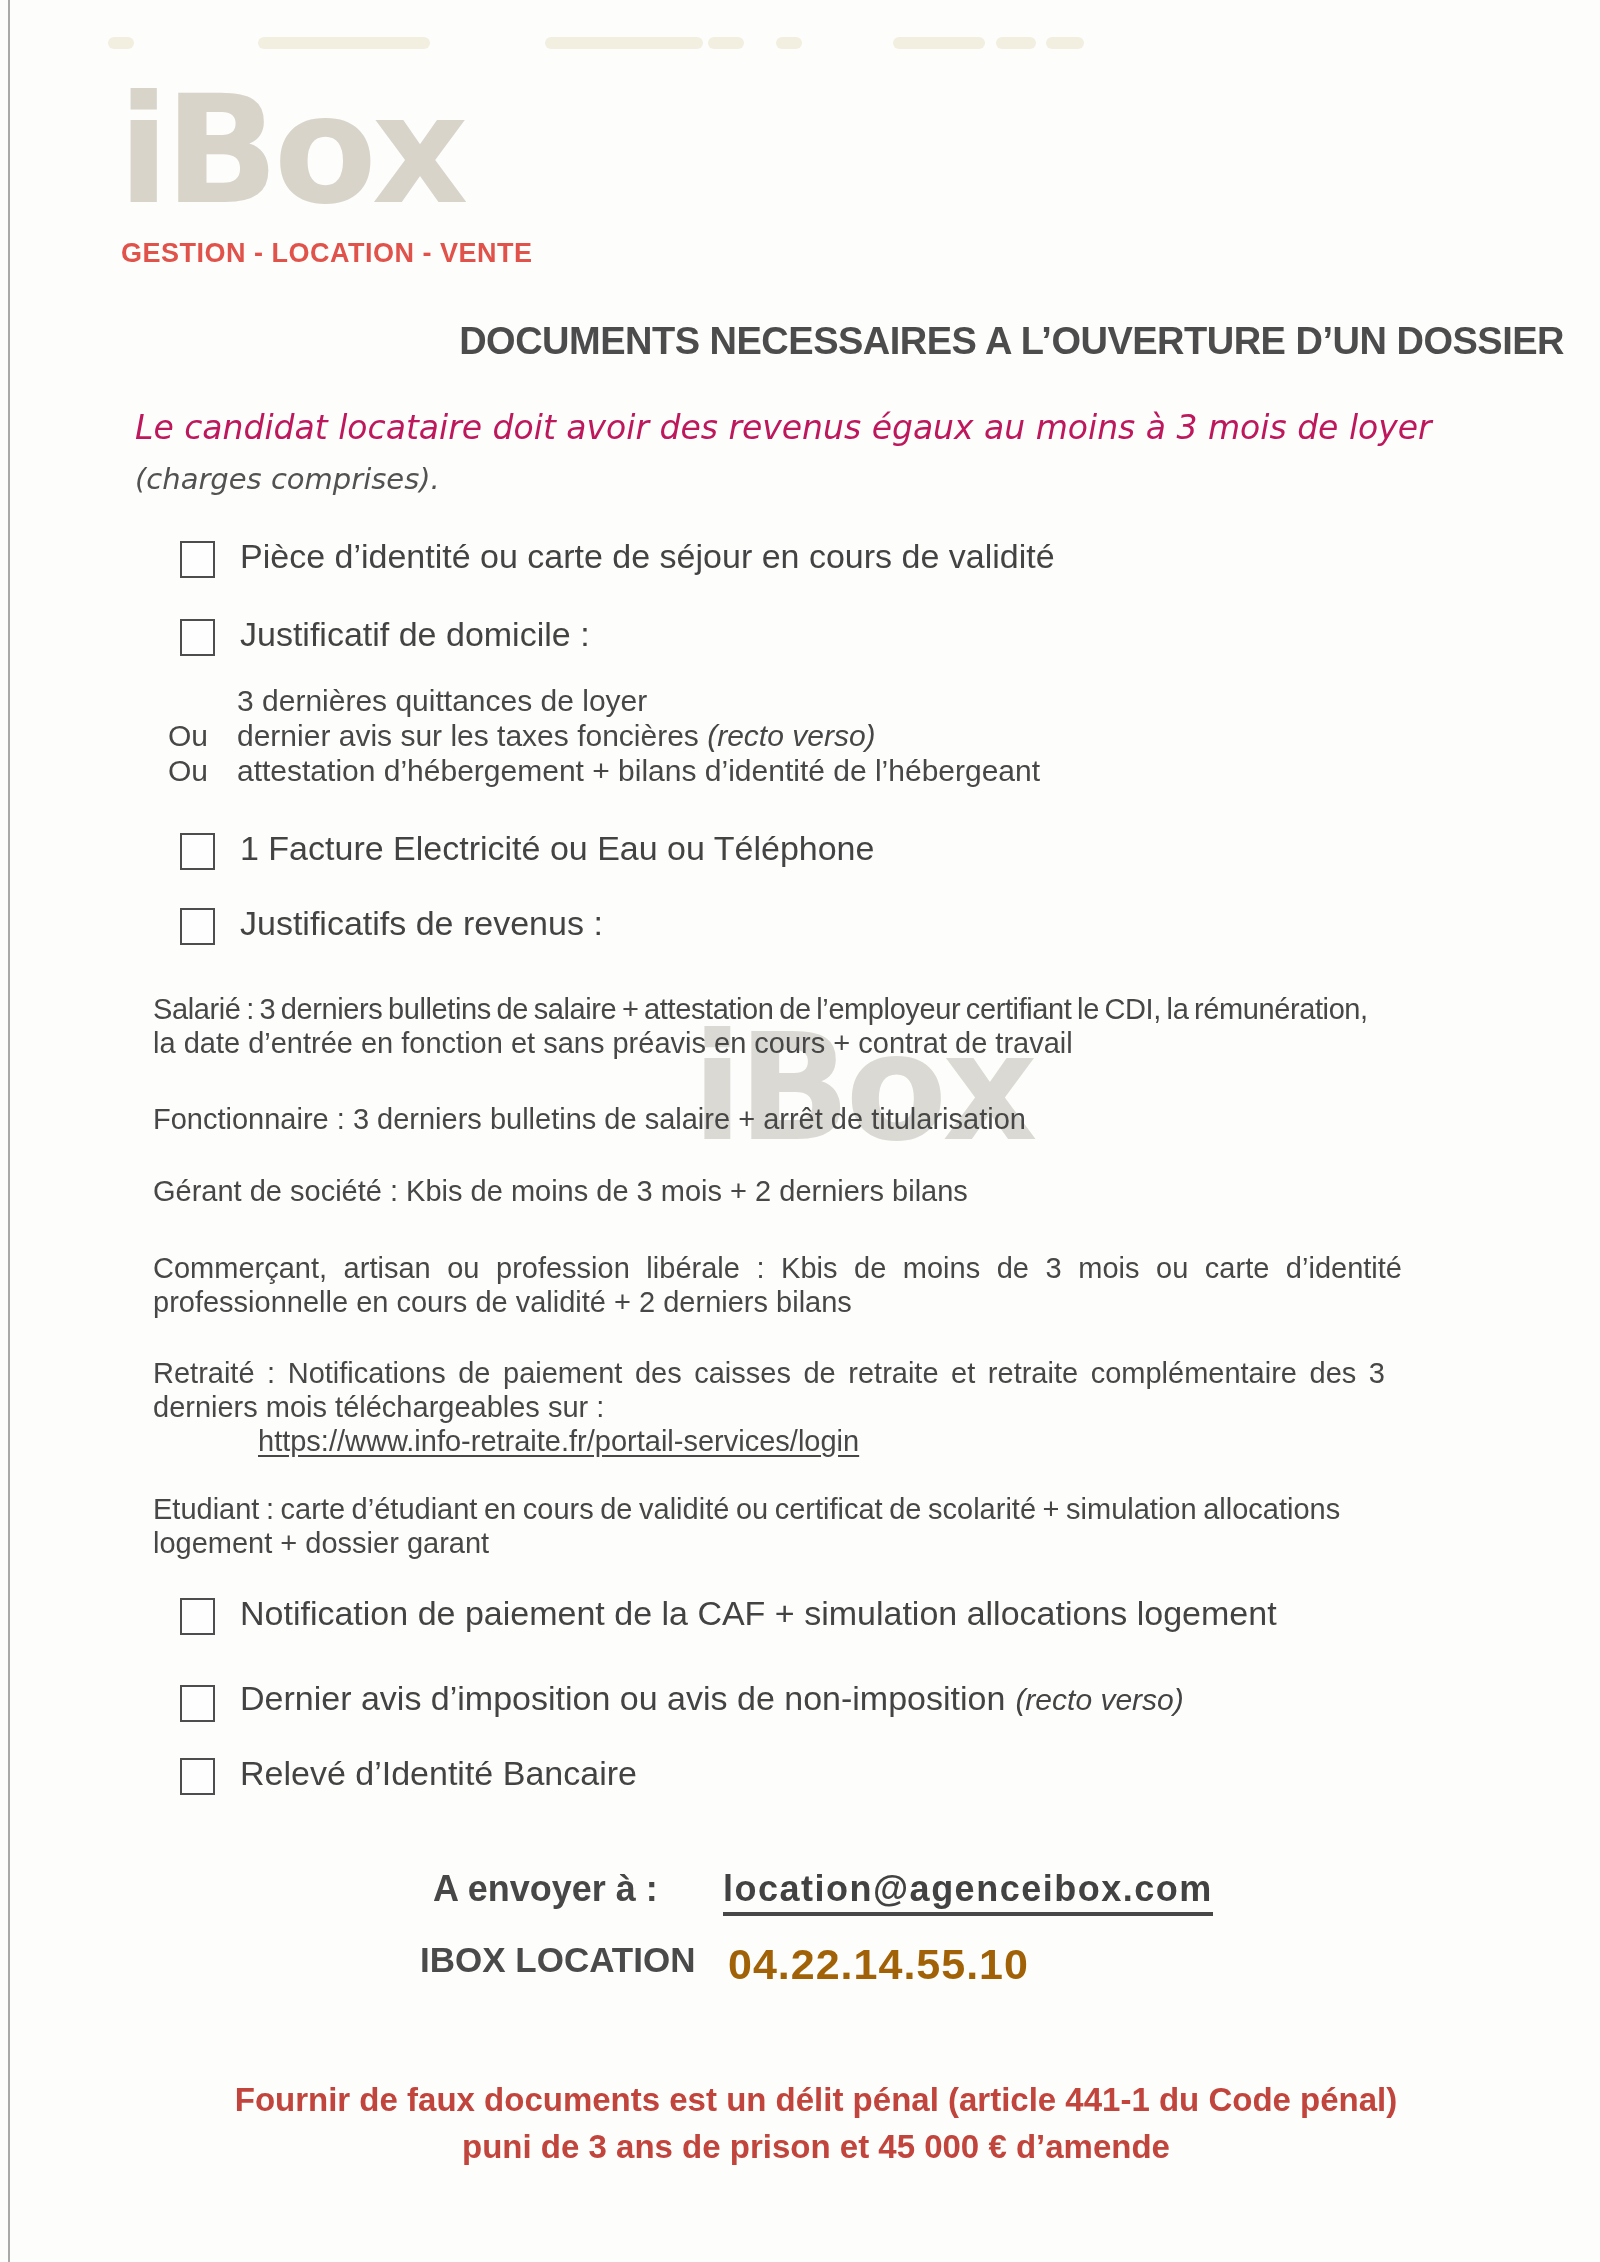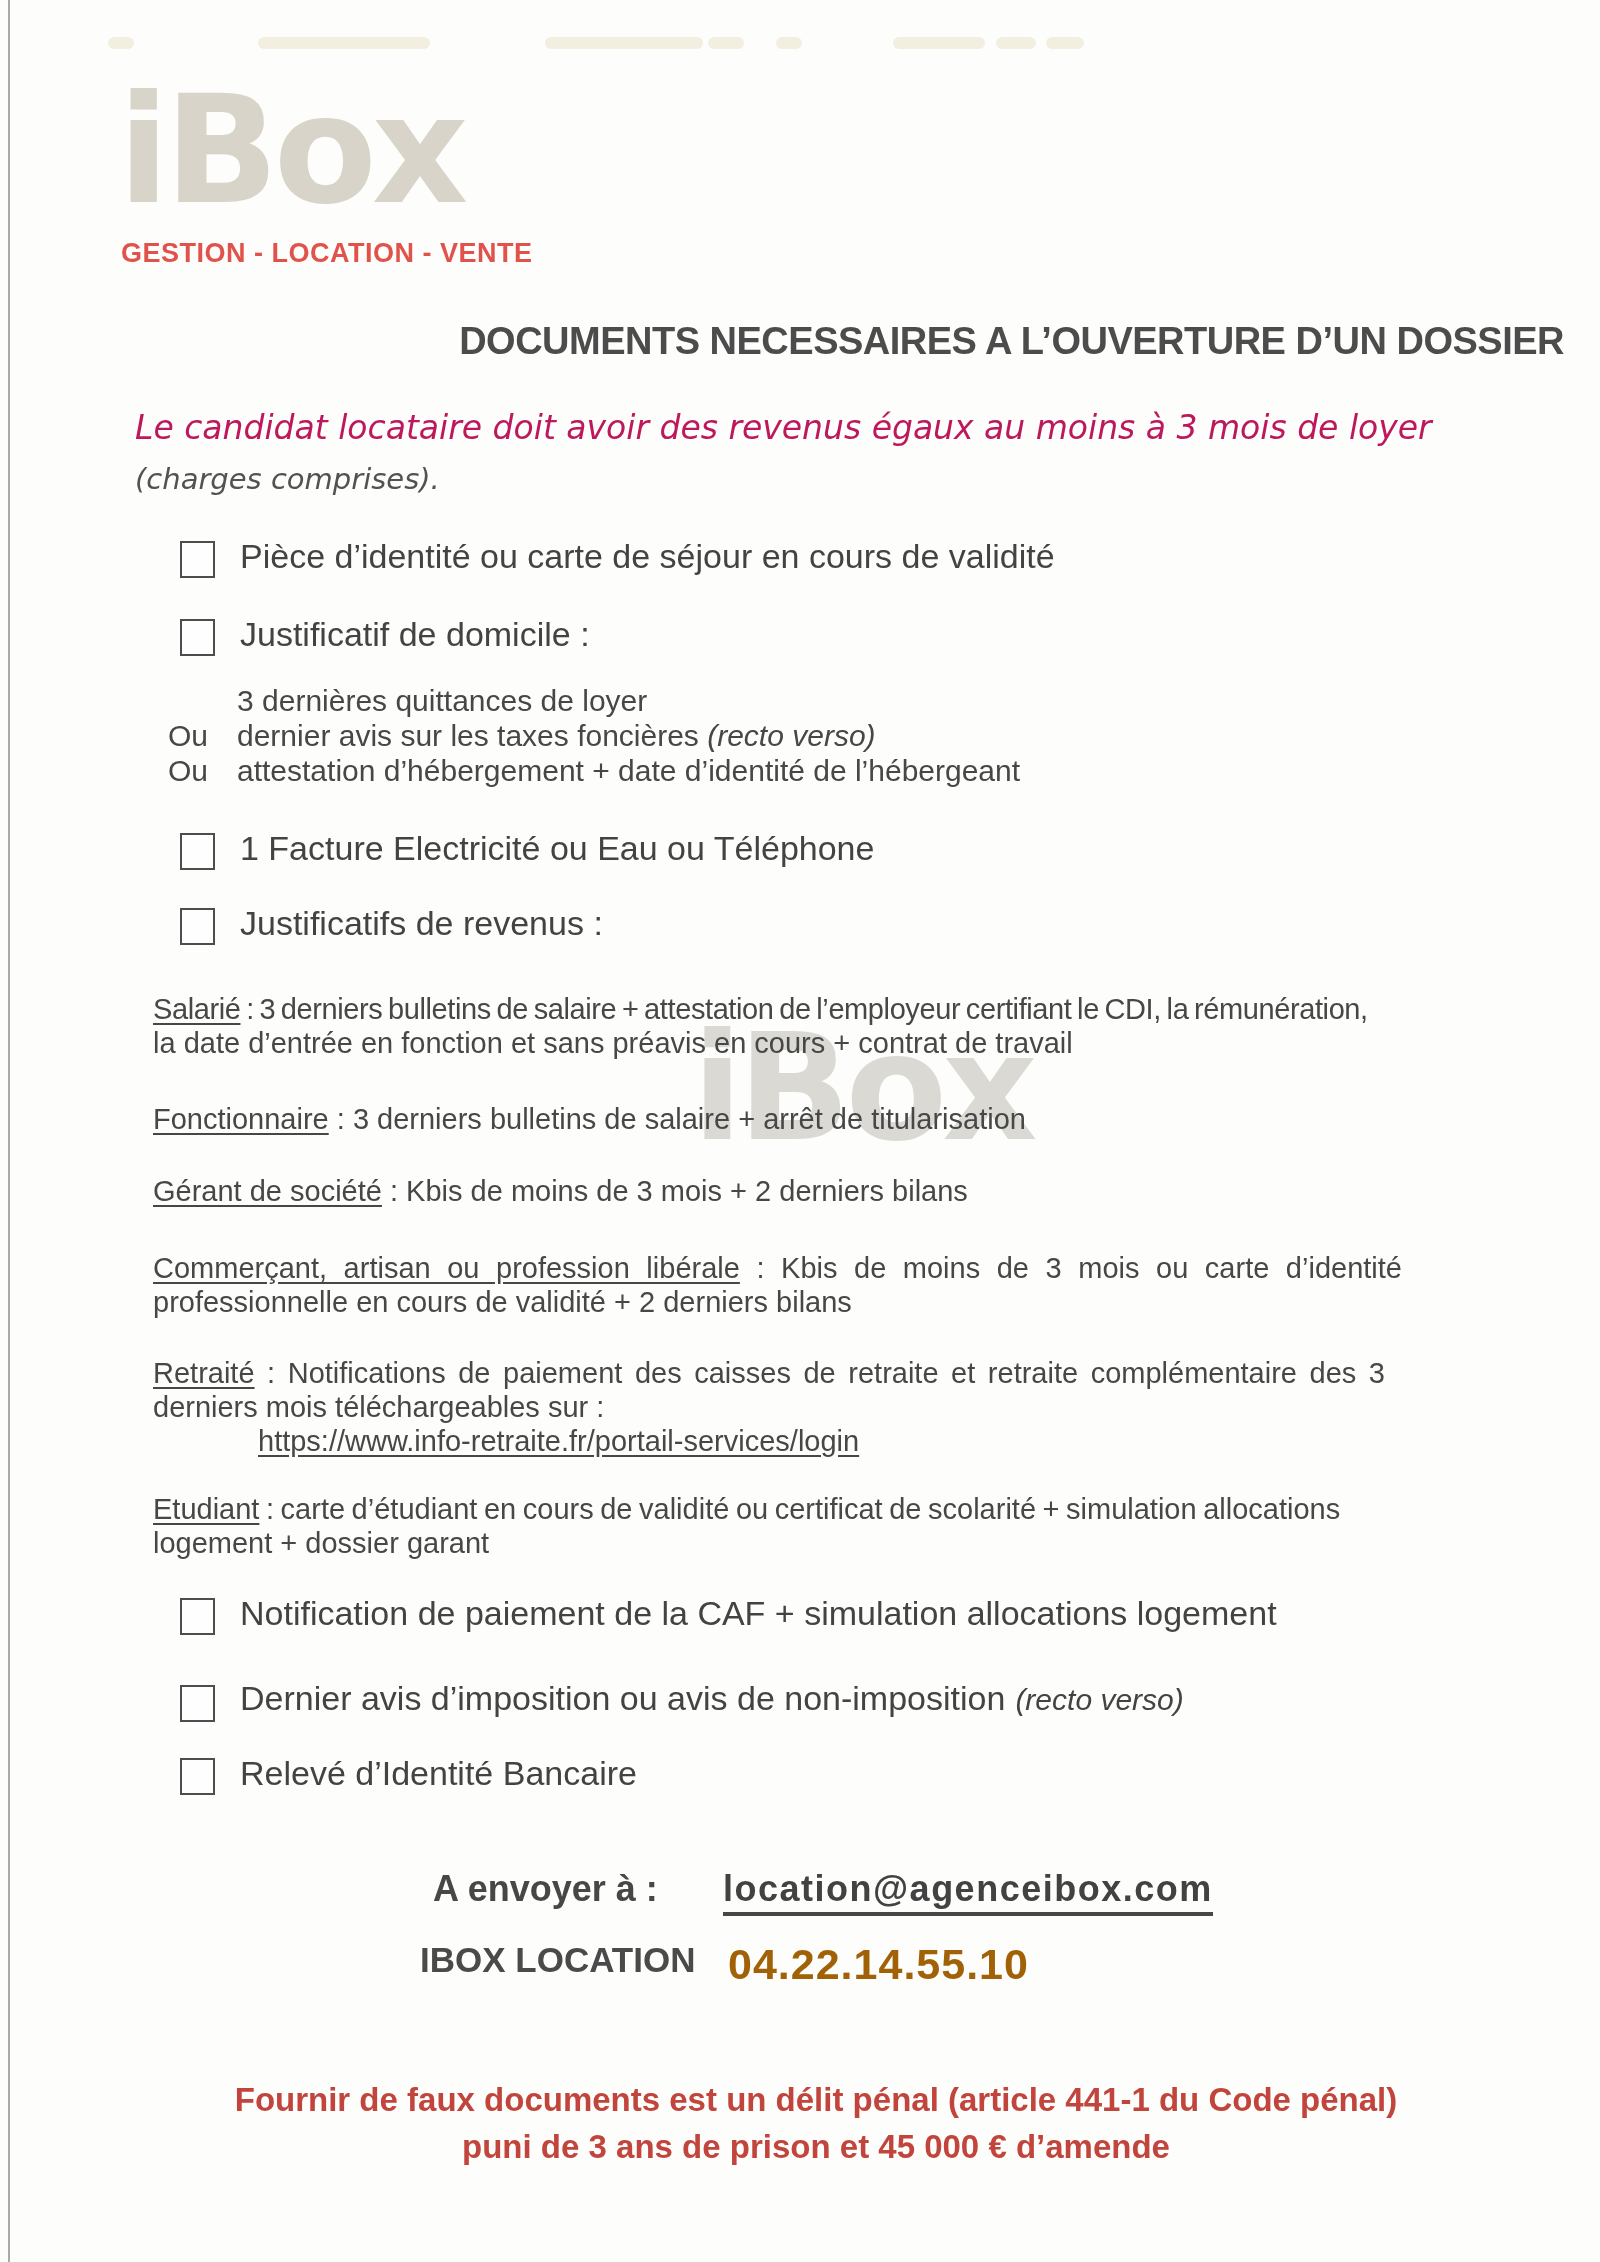--- a/index.html
+++ b/index.html
@@ -45,21 +45,21 @@
   .r1{top:534px;}.r2{top:612px;}.r3{top:826px;}.r4{top:901px;}
   .r5{top:1591px;}.r6{top:1676px;}.r7{top:1751px;}
   
   .opts{position:absolute;left:168px;top:683px;font-size:30px;line-height:35px;color:#474747;}
   .opt-row{white-space:nowrap;}
   .or{display:inline-block;width:69px;}
   .opt-ital{font-style:italic;}
   
   .para{position:absolute;left:153px;width:1300px;font-size:29px;color:#474747;}
   .pline{white-space:nowrap;height:34px;line-height:34px;}
-  .lead{text-decoration:underline;text-underline-offset:4px;text-align:right;}
+  .lead{text-underline-offset:4px;text-align:right;}
   .p-sal{top:992px;}.p-fon{top:1102px;}.p-ger{top:1174px;}
   .p-com{top:1251px;}.p-ret{top:1356px;}.p-etu{top:1492px;}
   .tight{letter-spacing:-.4px;word-spacing:-2px;}
   .wide{word-spacing:8.5px;}
   .semi{word-spacing:4.5px;}
   .near{word-spacing:-1.5px;}
   .linkline{padding-left:105px;}
   .link{text-decoration:underline;text-underline-offset:4px;color:#474747;}
   
   .send-label{position:absolute;left:433px;top:1868px;font-size:36px;font-weight:bold;color:#474747;white-space:nowrap;}
@@ -105,21 +105,21 @@
   </div>
 
   <div class="opts">
     <div class="opt-row">
       <span class="or"></span><span>3 dernières quittances de loyer</span>
     </div>
     <div class="opt-row">
       <span class="or">Ou</span><span>dernier avis sur les taxes foncières </span><span class="opt-ital">(recto verso)</span>
     </div>
     <div class="opt-row">
-      <span class="or">Ou</span><span>attestation d’hébergement + date d’identité de l’hébergeant</span>
+      <span class="or">Ou</span><span>attestation d’hébergement + bilans d’identité de l’hébergeant</span>
     </div>
   </div>
 
   <div class="cbrow r3">
     <span class="cbox"></span>
     <span class="cblabel">1 Facture Electricité ou Eau ou Téléphone</span>
   </div>
   <div class="cbrow r4">
     <span class="cbox"></span>
     <span class="cblabel">Justificatifs de revenus :</span>

